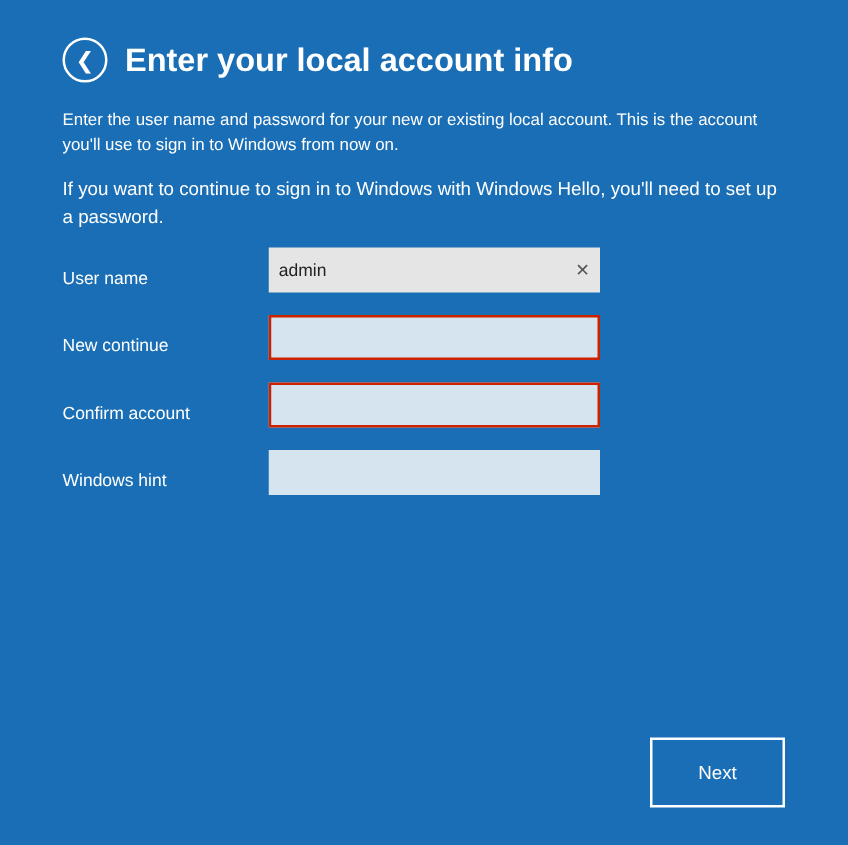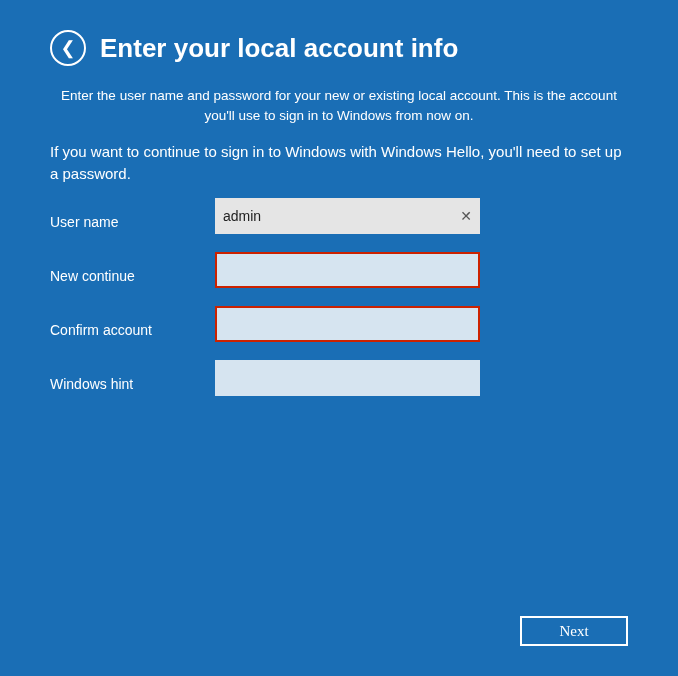--- a/index.html
+++ b/index.html
@@ -53,21 +53,20 @@
       font-weight: 700;
       color: white;
     }
 
     .description {
       font-size: 13.5px;
       color: white;
       line-height: 1.5;
       margin-bottom: 14px;
       max-width: 580px;
-      text-align: center;
     }
 
     .description-second {
       font-size: 15px;
       color: white;
       line-height: 1.5;
       margin-bottom: 12px;
       max-width: 580px;
     }
 
@@ -121,27 +120,27 @@
     .footer {
       display: flex;
       justify-content: flex-end;
       align-items: center;
       gap: 12px;
       padding-top: 10px;
     }
 
     .btn {
       width: 108px;
-      height: 30px;
+      height: 56px;
       font-size: 15px;
       cursor: pointer;
       border: 2px solid white;
       background: transparent;
       color: white;
-      font-family: Liberation Serif, serif;
+      font-family: Liberation Sans, sans-serif;
     }
 
     .password-input-wrapper {
       position: relative;
       width: 265px;
     }
 
     .password-input-wrapper input {
       width: 100%;
       height: 36px;

